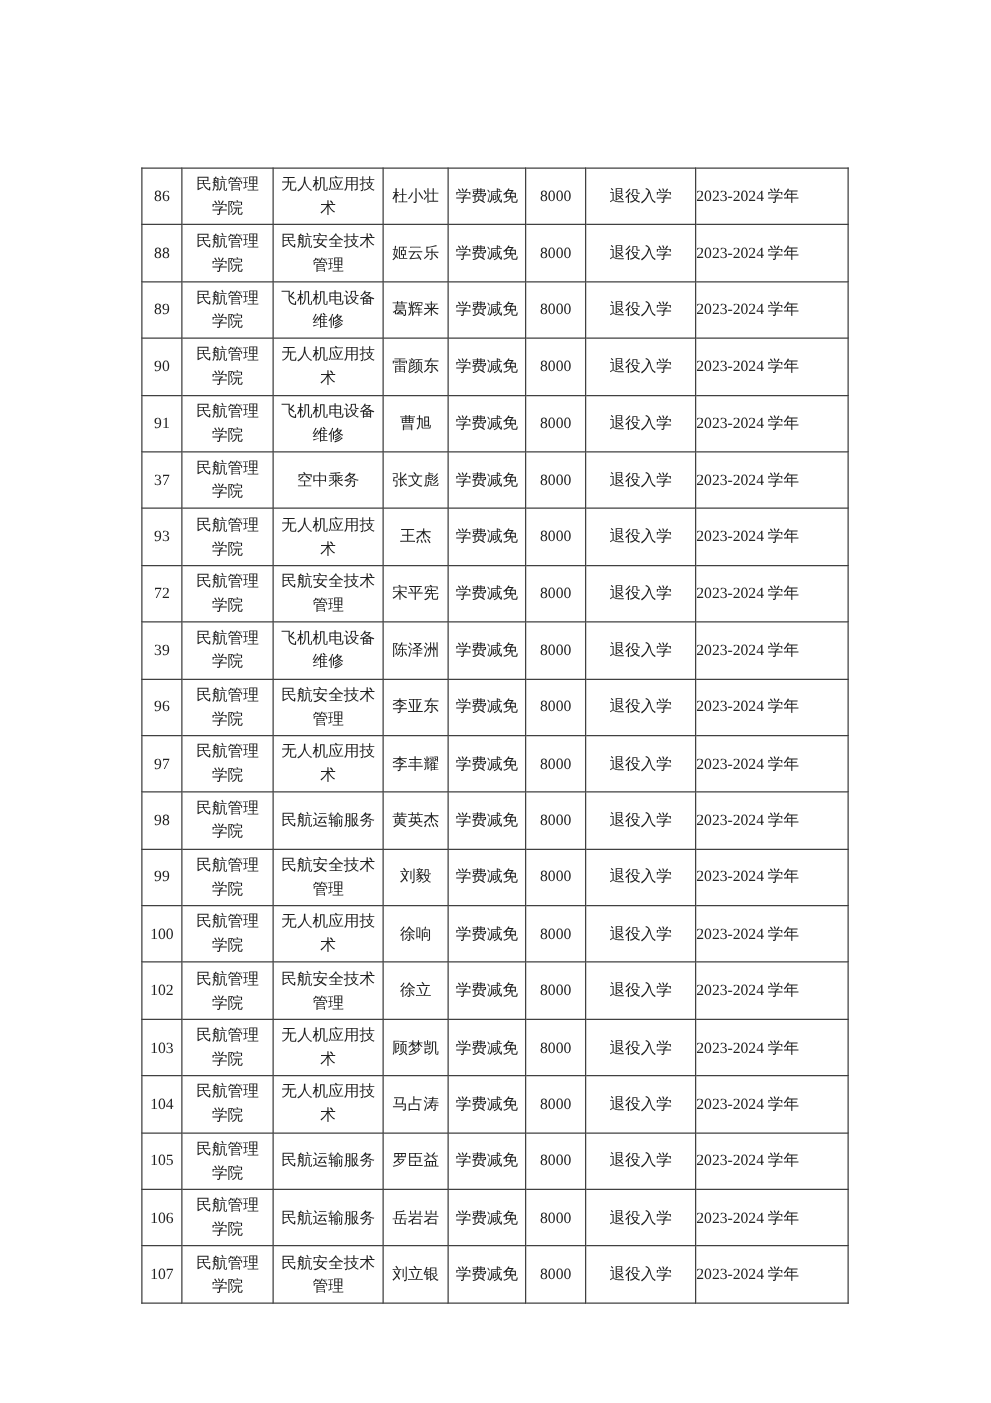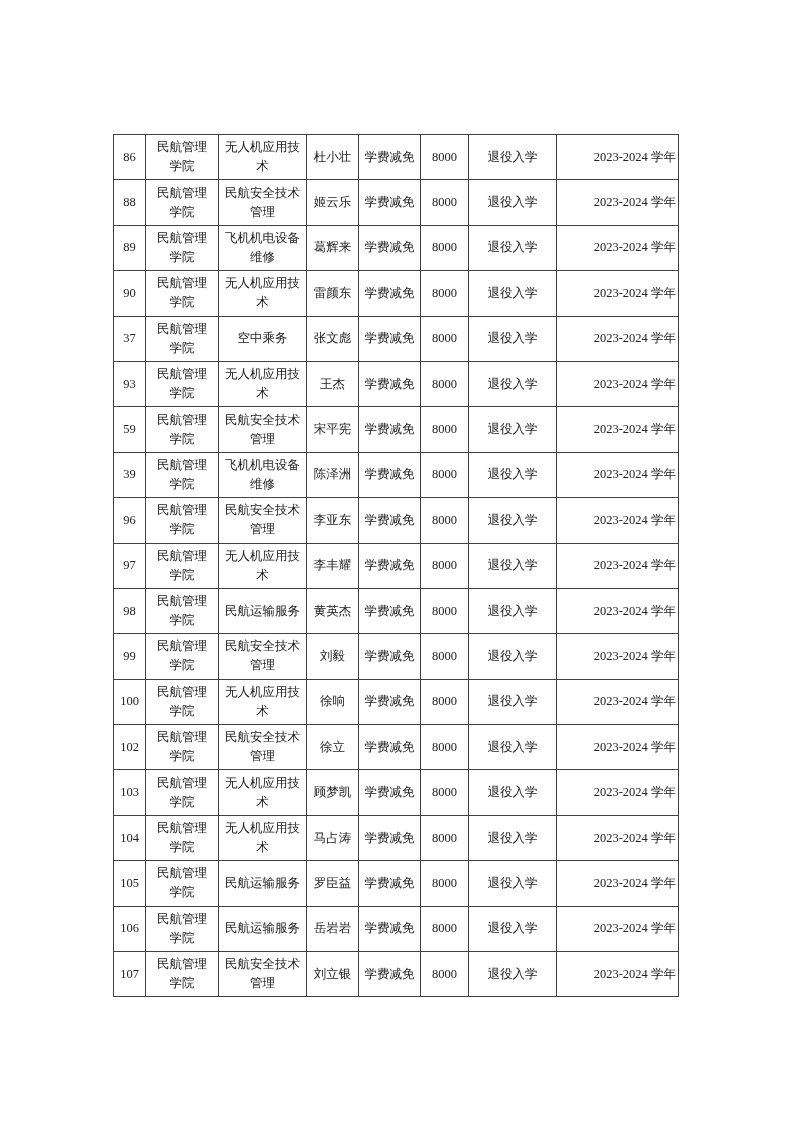--- a/index.html
+++ b/index.html
@@ -30,22 +30,22 @@
     padding: 1px 2px;
     font-size: 12.5px;
     line-height: 19px;
     color: #222222;
     text-align: center;
     vertical-align: middle;
     white-space: pre-line;
     overflow: hidden;
   }
   table.doc-table td.col-year {
-    text-align: right;
-    padding-left: 26px;
+    text-align: left;
+    padding-left: 0;
   }
   
   col.c-no       { width: 32px; }
   col.c-college  { width: 73px; }
   col.c-major    { width: 88px; }
   col.c-name     { width: 52px; }
   col.c-aid      { width: 62px; }
   col.c-amount   { width: 48px; }
   col.c-category { width: 88px; }
   col.c-year     { width: 122px; }
@@ -112,20 +112,32 @@
 学院</td>
     <td>无人机应用技
 术</td>
     <td>雷颜东</td>
     <td>学费减免</td>
     <td>8000</td>
     <td>退役入学</td>
     <td class="col-year">2023-2024 学年</td>
   </tr>
 
+  <tr>
+    <td>91</td>
+    <td>民航管理
+学院</td>
+    <td>飞机机电设备
+维修</td>
+    <td>曹旭</td>
+    <td>学费减免</td>
+    <td>8000</td>
+    <td>退役入学</td>
+    <td class="col-year">2023-2024 学年</td>
+  </tr>
 
   <tr>
     <td>37</td>
     <td>民航管理
 学院</td>
     <td>空中乘务</td>
     <td>张文彪</td>
     <td>学费减免</td>
     <td>8000</td>
     <td>退役入学</td>
@@ -139,21 +151,21 @@
     <td>无人机应用技
 术</td>
     <td>王杰</td>
     <td>学费减免</td>
     <td>8000</td>
     <td>退役入学</td>
     <td class="col-year">2023-2024 学年</td>
   </tr>
 
   <tr>
-    <td>59</td>
+    <td>72</td>
     <td>民航管理
 学院</td>
     <td>民航安全技术
 管理</td>
     <td>宋平宪</td>
     <td>学费减免</td>
     <td>8000</td>
     <td>退役入学</td>
     <td class="col-year">2023-2024 学年</td>
   </tr>

